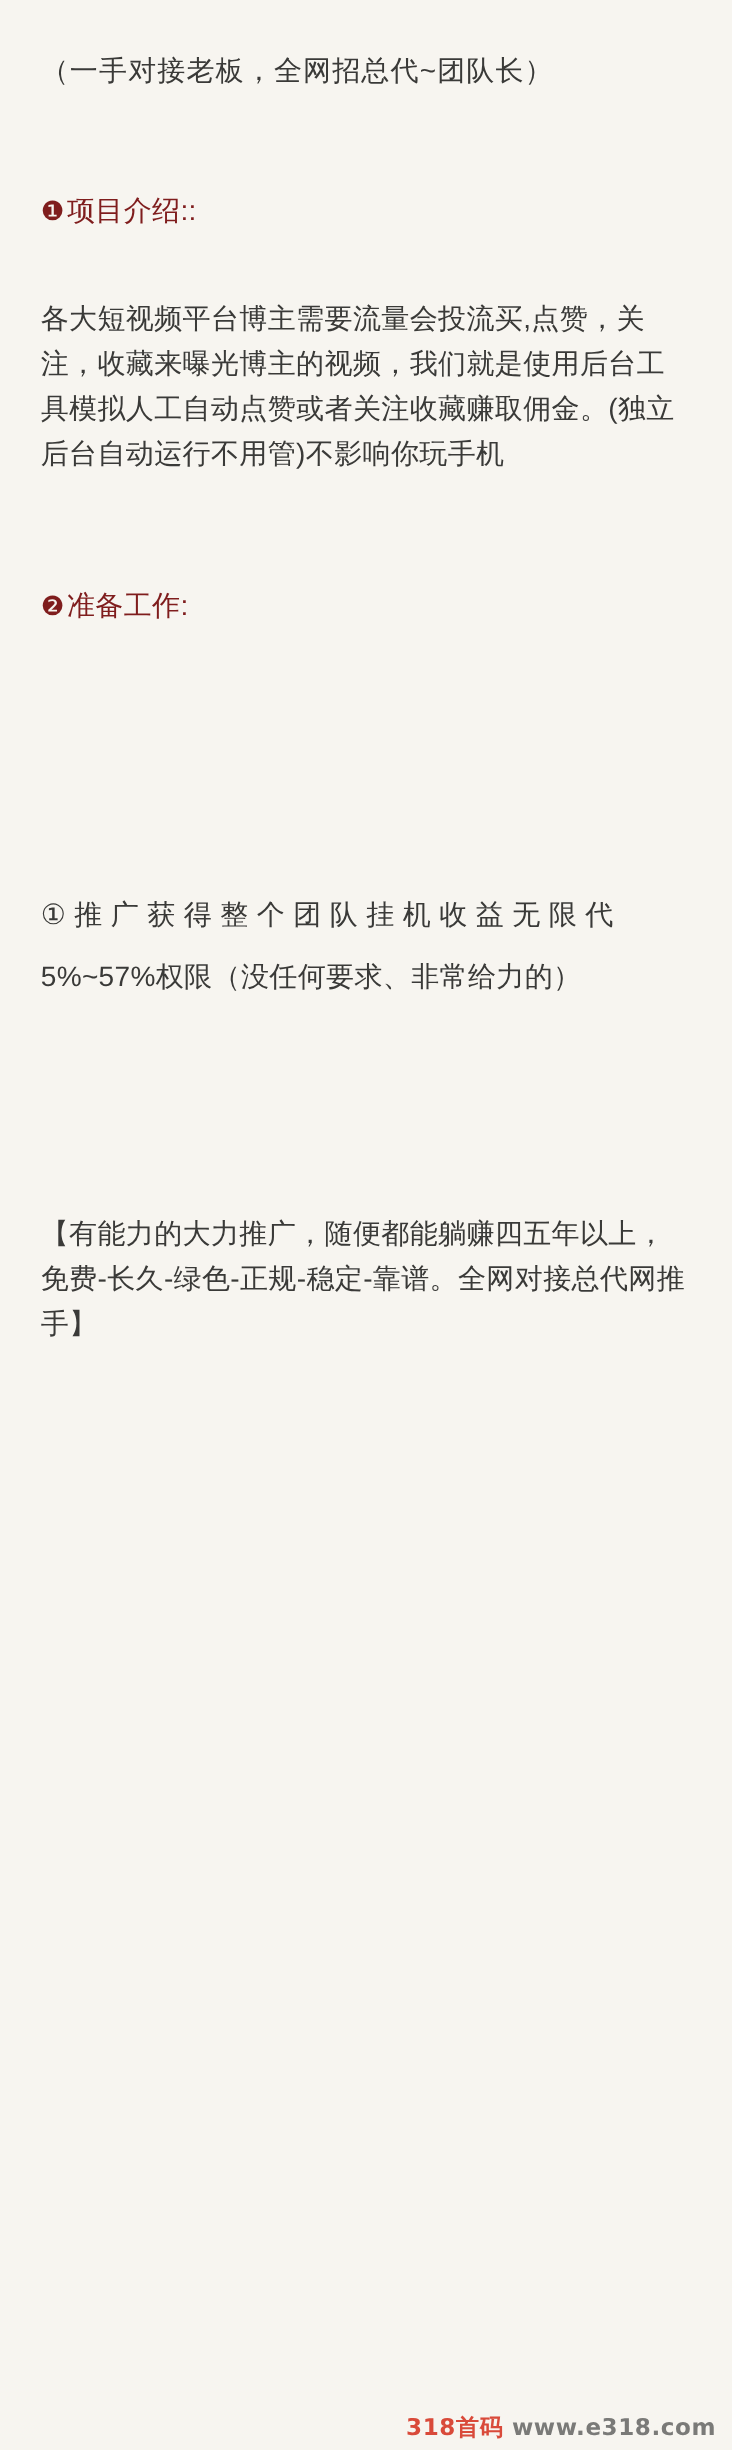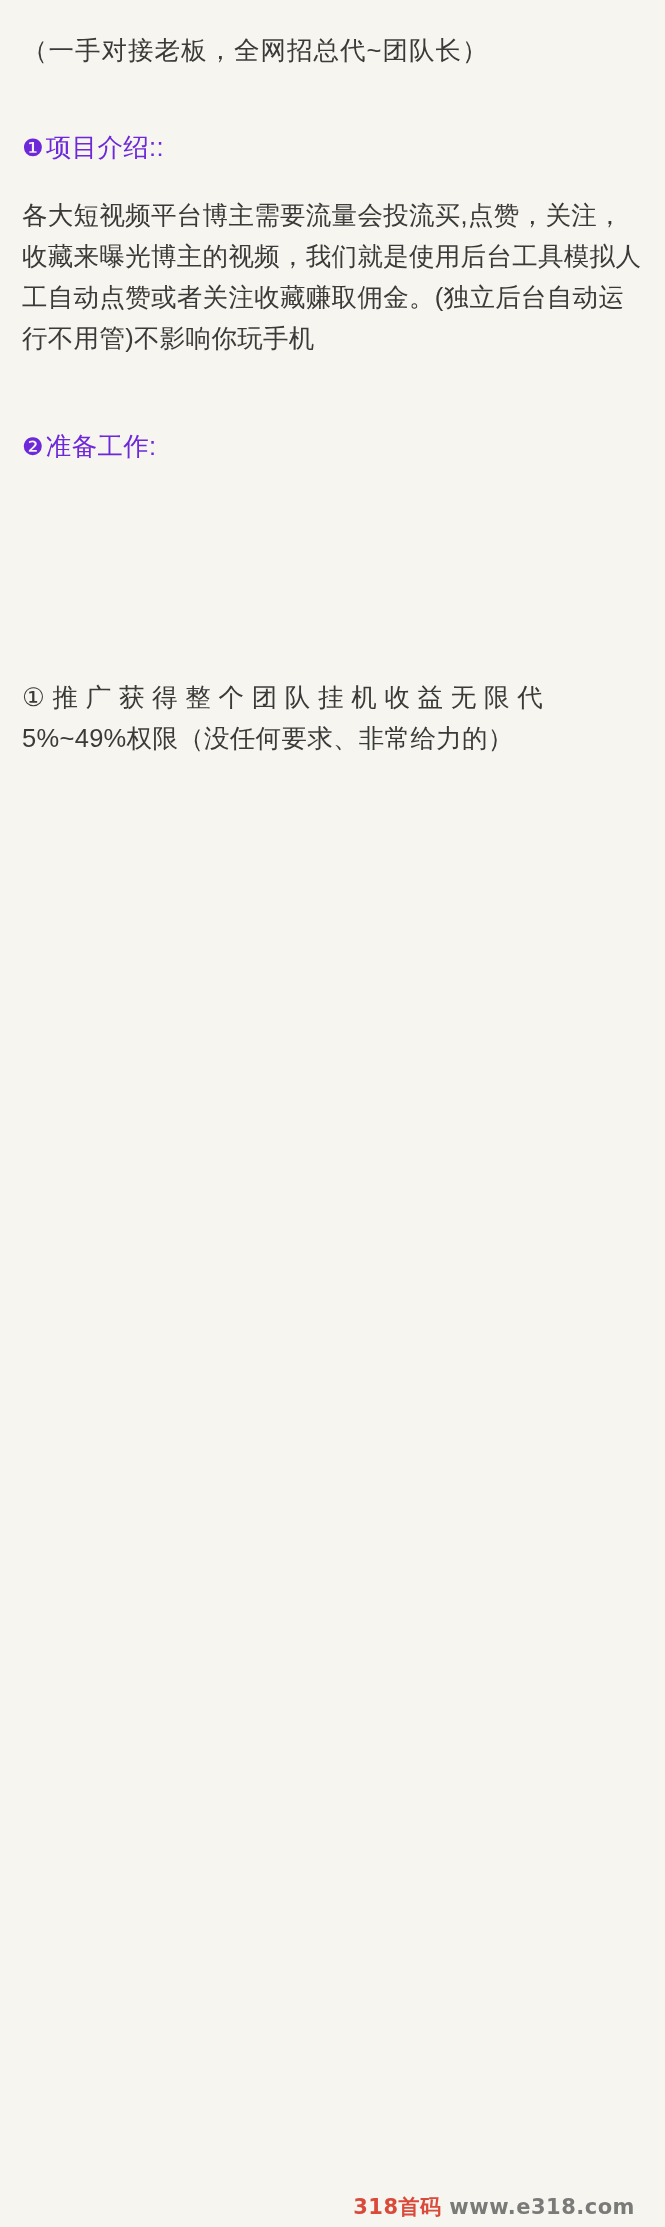--- a/index.html
+++ b/index.html
@@ -23,32 +23,32 @@
     box-sizing: border-box;
     padding: 30px 22px 0 22px;
   }
   .doc-body {
     font-size: 25.5px;
     line-height: 1.62;
     letter-spacing: 0.3px;
     color: #3a3a38;
   }
   .para {
-    margin: 0;
+    margin: 15px;
     padding: 0;
   }
   .gap-s  { height: 26px; }
   .gap-m  { height: 40px; }
   .gap-l  { height: 56px; }
   .gap-xl { height: 66px; }
 
   .heading {
     display: block;
     font-weight: 400;
-    color: #6d28d9;
+    color: #7f1d1d;
   }
   .heading .num {
     font-family: "DejaVu Sans", sans-serif;
     font-size: 24px;
     margin-right: 2px;
   }
   .intro-line {
     font-size: 25.5px;
     color: #3a3a38;
     letter-spacing: 1px;
@@ -64,21 +64,21 @@
   .footer-bar {
     position: absolute;
     left: 0;
     bottom: 0;
     width: 665px;
     height: 40px;
     background: #f7f5f0;
   }
   .watermark {
     position: absolute;
-    right: 30px;
+    right: 14px;
     bottom: 6px;
     font-family: "DejaVu Sans", sans-serif;
     font-size: 21px;
     font-weight: bold;
     color: #7a7a78;
     letter-spacing: 0.5px;
     white-space: nowrap;
     text-align: center;
   }
   .watermark .wm-red {
@@ -114,30 +114,31 @@
 
     <div class="gap-s"></div>
 
 
     <div class="gap-xl"></div>
 
 
     <div class="gap-s"></div>
 
     <p class="para">① 推 广 获 得 整 个 团 队 挂 机 收 益 无 限 代</p>
-    <p class="para">5%~49%权限（没任何要求、非常给力的）</p>
+    <p class="para">5%~57%权限（没任何要求、非常给力的）</p>
 
     <div class="gap-m"></div>
 
 
     <div class="gap-l"></div>
 
 
     <div class="gap-xl"></div>
 
+    <p class="para">【有能力的大力推广，随便都能躺赚四五年以上，免费-长久-绿色-正规-稳定-靠谱。全网对接总代网推手】</p>
 
   </div>
 
   <div class="footer-bar">
     <div class="watermark"><span class="wm-red">318首码 </span><span>www.e318.com</span></div>
   </div>
 
 </div>
 
 </body></html>

